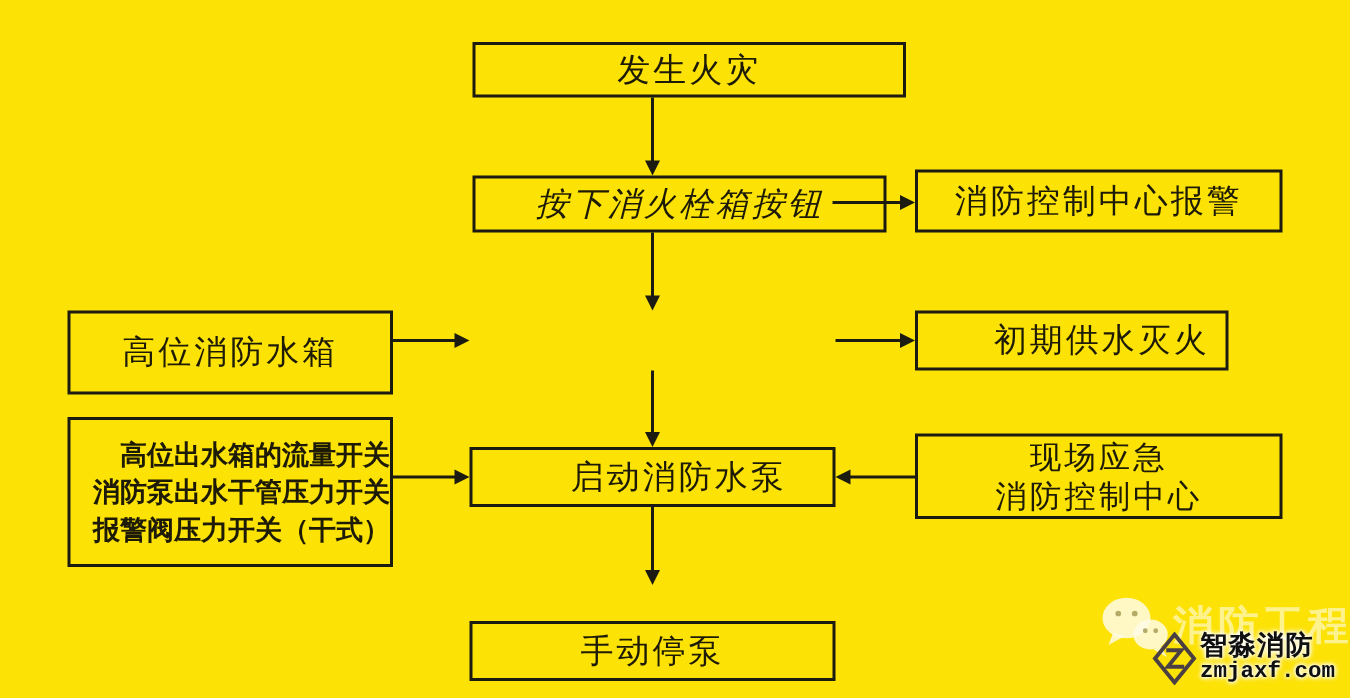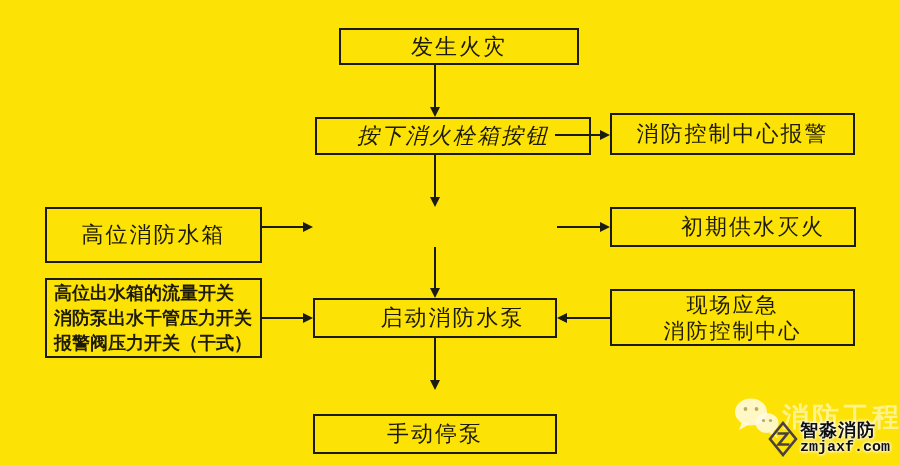--- a/index.html
+++ b/index.html
@@ -12,28 +12,28 @@
   .edges{position:absolute;left:0;top:0;width:900px;height:465px;}
 
   .node{
     position:absolute;box-sizing:border-box;
     border:2px solid #1b1b12;
     display:flex;flex-direction:column;align-items:center;justify-content:center;
     color:#1d1a05;
     font-size:22px;letter-spacing:2px;line-height:1.15;
     text-align:center;
   }
-  .n-fire     {left:315px;top:28px; width:240px;height:37px;margin-left:24px;}
+  .n-fire     {left:315px;top:28px; width:289px;height:37px;}
   .n-press    {left:315px;top:117px;width:276px;height:38px;font-style:italic;}
   .n-alarm    {left:610px;top:113px;width:245px;height:42px;}
   .n-tank     {left:45px; top:207px;width:217px;height:56px;}
   .n-indoor   {left:313px;top:207px;width:244px;height:40px;}
-  .n-initial  {left:610px;top:207px;width:246px;height:40px;padding-left:40px;}
-  .n-switches {left:45px; top:278px;width:217px;height:80px;
-               align-items:flex-start;padding-left:7px;
+  .n-initial  {left:610px;top:207px;width:209px;height:40px;padding-left:40px;}
+  .n-switches {left:45px; top:278px;width:217px;height:100px;
+               align-items:flex-end;padding-left:7px;
                font-size:18px;letter-spacing:0;font-weight:bold;
                font-family:"Liberation Sans", sans-serif;line-height:25px;text-align:left;}
   .n-start    {left:313px;top:298px;width:244px;height:40px;padding-left:35px;}
   .n-emergency{left:610px;top:289px;width:245px;height:57px;font-size:21px;line-height:26px;}
   .n-stop     {left:313px;top:390px;width:244px;height:40px;margin-top:24px;}
 
   .watermark{position:absolute;right:2px;bottom:0;width:178px;height:78px;}
   .wm-wechat{position:absolute;left:12px;top:8px;}
   .wm-light{
     position:absolute;left:62px;top:12px;

